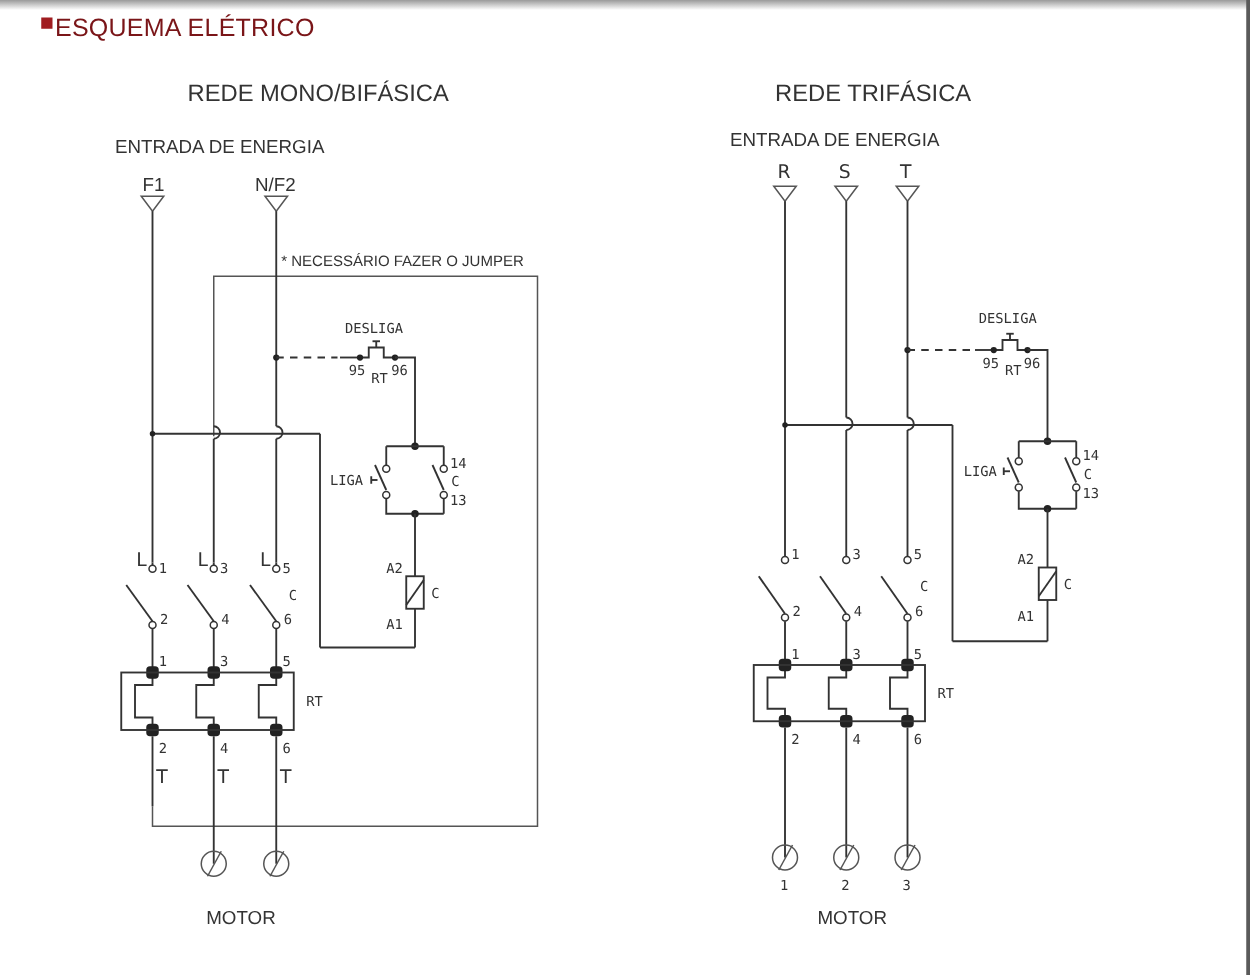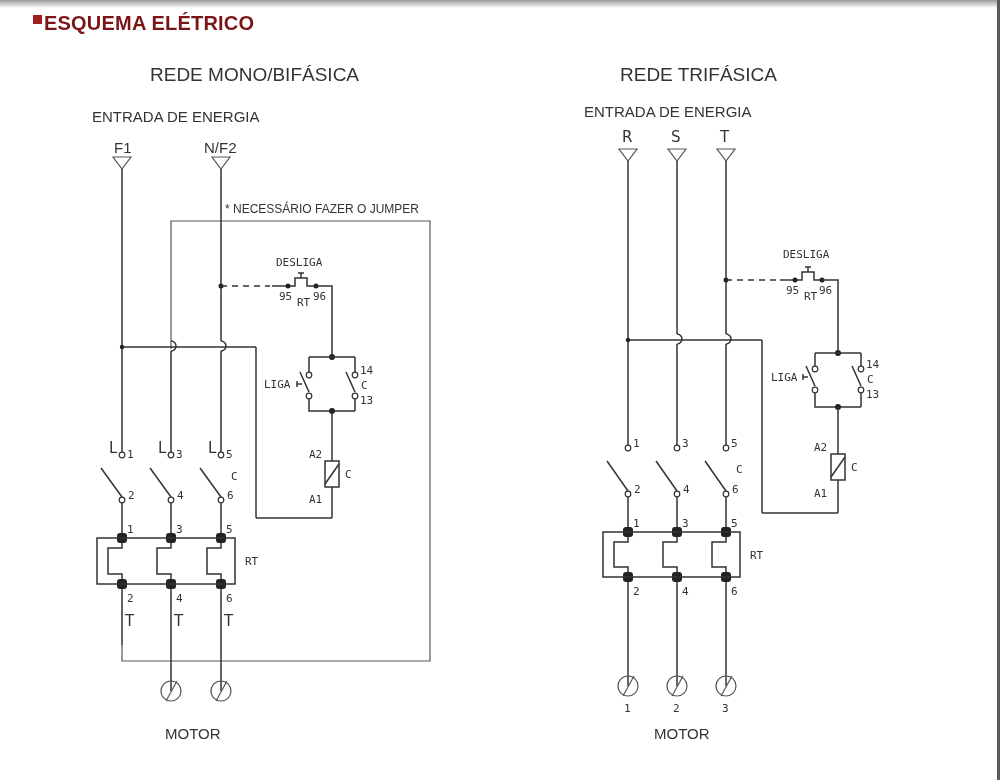--- a/index.html
+++ b/index.html
@@ -3,21 +3,21 @@
   <meta charset="utf-8">
   <style>
     html, body { margin: 0; padding: 0; }
     body {
       width: 1000px; height: 780px; background: #ffffff; position: relative; overflow: hidden;
       font-family: "Liberation Sans", sans-serif;
     }
     .topbar { position: absolute; left: 0; top: 0; width: 1000px; height: 8px;
       background: linear-gradient(#9a9a9a, #ffffff); }
     .rightbar { position: absolute; right: 0; top: 0; width: 3px; height: 780px; background: #5a5a5a; }
-    .title { position: absolute; left: 33px; top: 12px; font-size: 20px; font-weight: bold; color: #7a1518; letter-spacing: 0.2px; }
+    .title { position: absolute; left: 33px; top: 12px; font-size: 20px; font-weight: normal; color: #7a1518; letter-spacing: 0.2px; }
     .title .bullet { display: inline-block; width: 9px; height: 9px; background: #a01c20; margin-right: 2px; vertical-align: 6px; }
     svg.diagram { position: absolute; left: 0; top: 0; }
     .lbl-big { font-family: "Liberation Sans", sans-serif; font-size: 19px; fill: #333; }
     .lbl-mid { font-family: "Liberation Sans", sans-serif; font-size: 15px; fill: #333; }
     .lbl-sm { font-family: "Liberation Sans", sans-serif; font-size: 12px; fill: #333; }
     .lbl-cad { font-family: "DejaVu Sans Mono", monospace; font-size: 11px; fill: #333; }
     .lbl-cadL { font-family: "DejaVu Sans", sans-serif; font-size: 15px; fill: #333; }
     .w { stroke: #333; stroke-width: 1.5; fill: none; }
     .wt { stroke: #555; stroke-width: 1.2; fill: none; }
     .dash { stroke: #333; stroke-width: 1.5; stroke-dasharray: 6 5; fill: none; }

